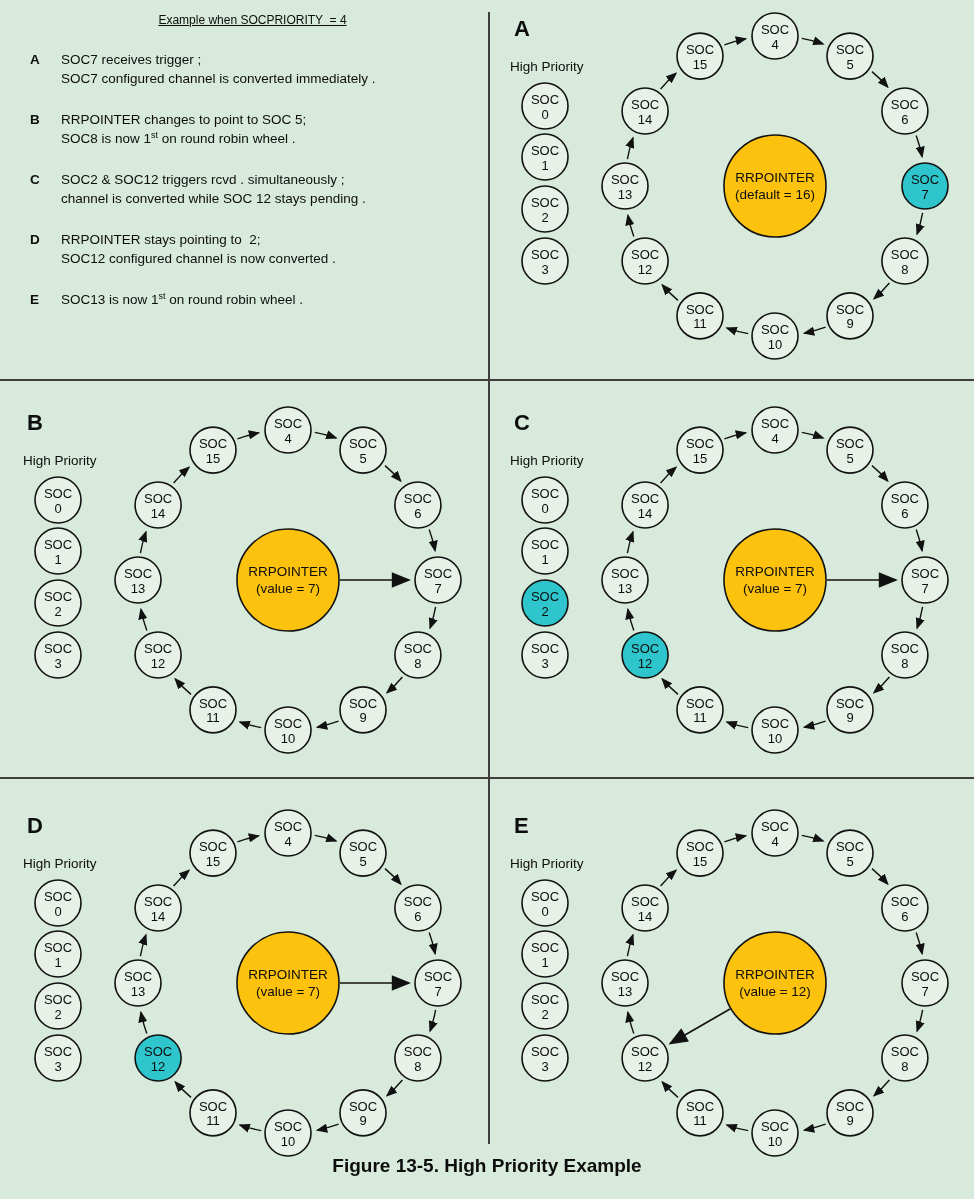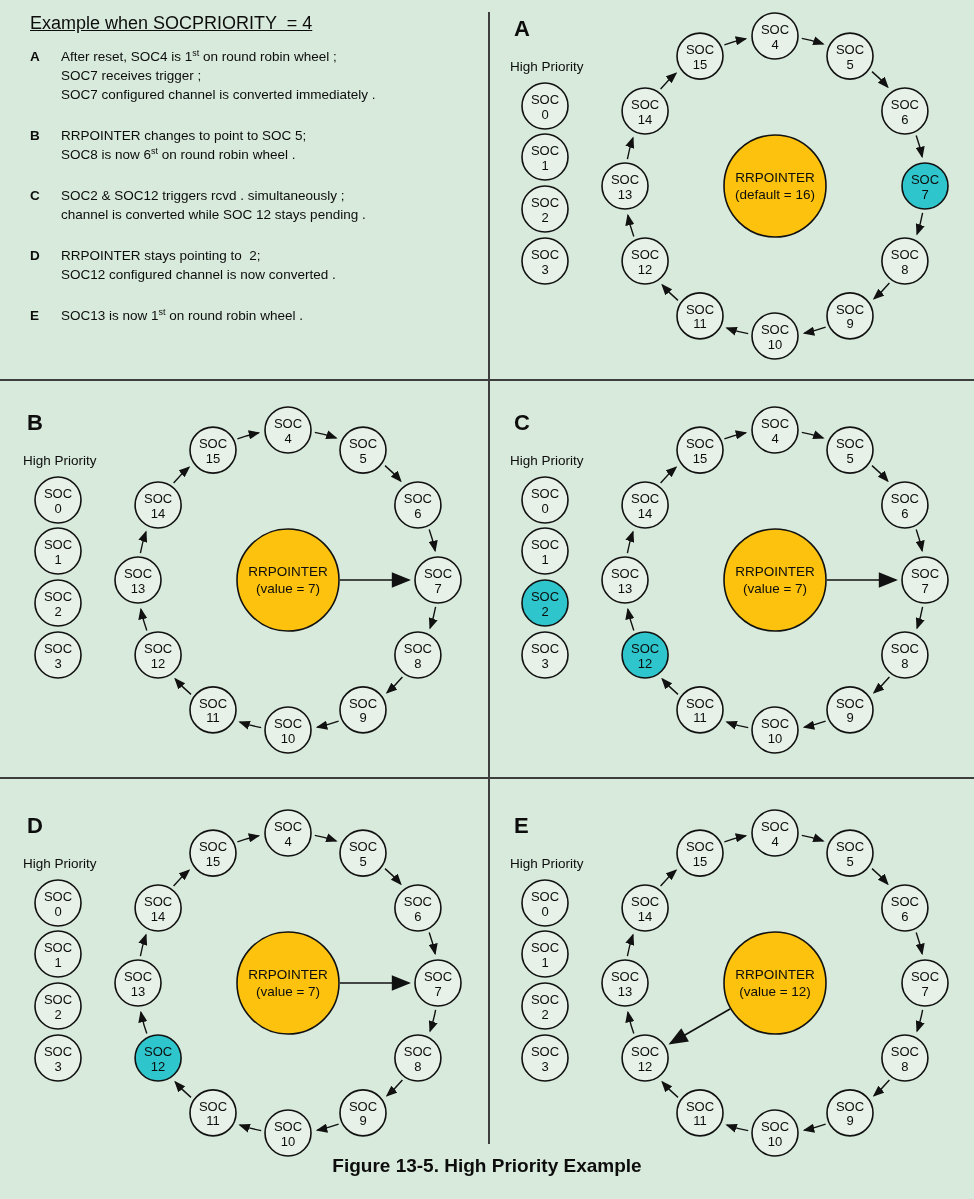--- a/index.html
+++ b/index.html
@@ -4,21 +4,21 @@
 <style>
   html,body{margin:0;padding:0;}
   body{
     width:974px;height:1199px;position:relative;overflow:hidden;
     font-family:"Liberation Sans",sans-serif;color:#0d0d0d;
   }
   #figure{position:absolute;inset:0;}
   
   #notes{position:absolute;left:0;top:0;width:487px;height:380px;
          box-sizing:border-box;padding:13px 12px 0 30px;}
-  .notes-title{font-size:18px;text-decoration:underline;white-space:pre-wrap;margin-bottom:13px;}
+  .notes-title{font-size:12px;text-decoration:underline;white-space:pre-wrap;margin-bottom:23px;text-align:center;}
   .note-item{display:flex;margin-bottom:22px;font-size:13.5px;line-height:19px;}
   .note-label{font-weight:700;width:31px;flex:none;}
   .note-lines{flex:1;}
   .note-line{white-space:pre-wrap;}
   .note-line sup{font-size:9px;line-height:0;}
   
   .panel{position:absolute;width:487px;height:390px;}
   .panel svg{overflow:visible;display:block;}
   svg text{font-family:"Liberation Sans",sans-serif;fill:#0d0d0d;}
   
@@ -34,30 +34,29 @@
 <body style="background: rgb(216, 234, 219);">
 
 <div id="figure">
 
   <section id="notes">
     <div class="notes-title">Example when SOCPRIORITY  = 4</div>
     <div id="notes-items">
         <div class="note-item">
           <span class="note-label">A</span>
           <div class="note-lines">
-            <div class="note-line"><span>After reset, SOC4 is 1</span><sup>st</sup><span> on round robin wheel ;</span></div>
             <div class="note-line"><span>SOC7 receives trigger ;</span></div>
             <div class="note-line"><span>SOC7 configured channel is converted immediately .</span></div>
           </div>
         </div>
         <div class="note-item">
           <span class="note-label">B</span>
           <div class="note-lines">
             <div class="note-line"><span>RRPOINTER changes to point to SOC 5;</span></div>
-            <div class="note-line"><span>SOC8 is now 6</span><sup>st</sup><span> on round robin wheel .</span></div>
+            <div class="note-line"><span>SOC8 is now 1</span><sup>st</sup><span> on round robin wheel .</span></div>
           </div>
         </div>
         <div class="note-item">
           <span class="note-label">C</span>
           <div class="note-lines">
             <div class="note-line"><span>SOC2 &amp; SOC12 triggers rcvd . simultaneously ;</span></div>
             <div class="note-line"><span>channel is converted while SOC 12 stays pending .</span></div>
           </div>
         </div>
         <div class="note-item">

